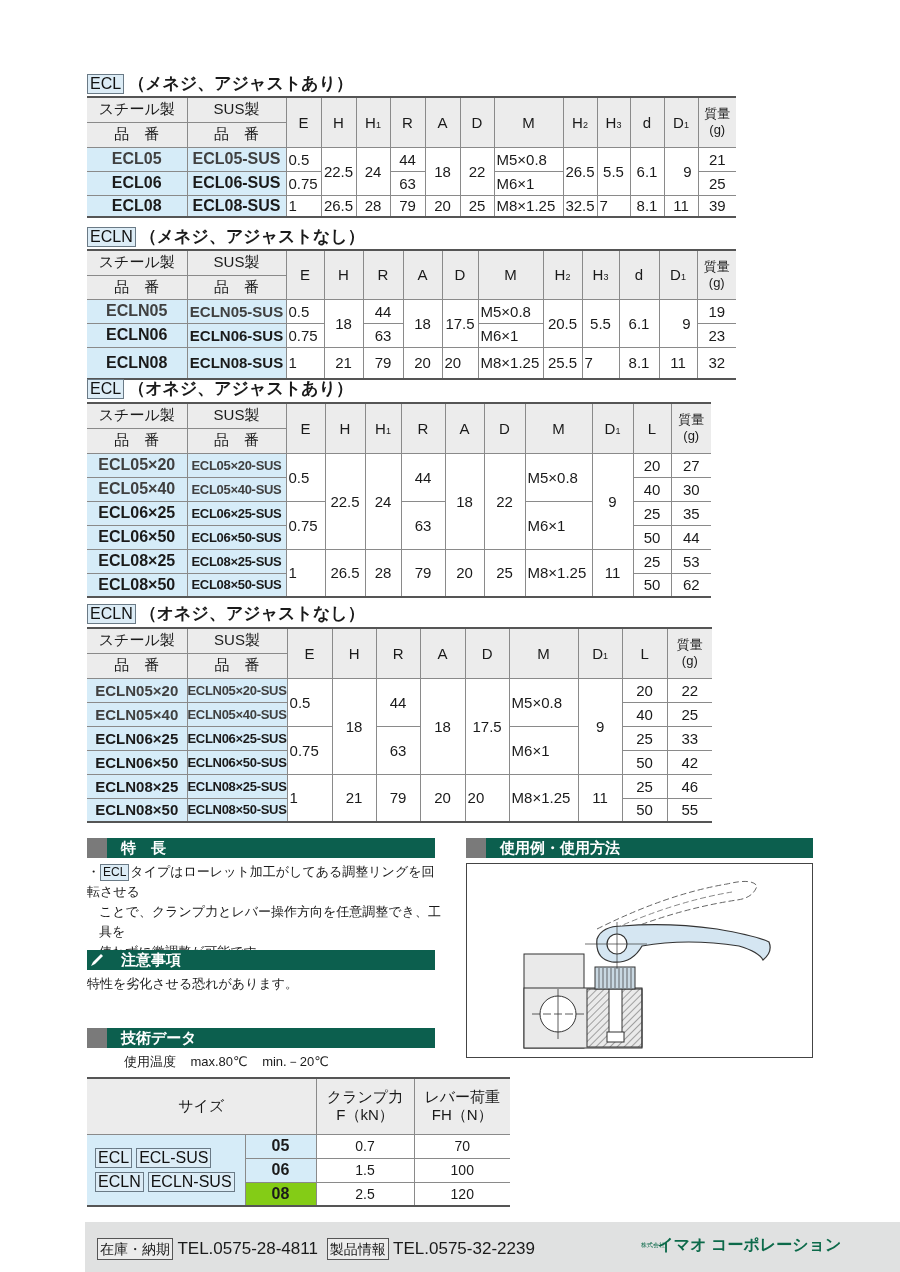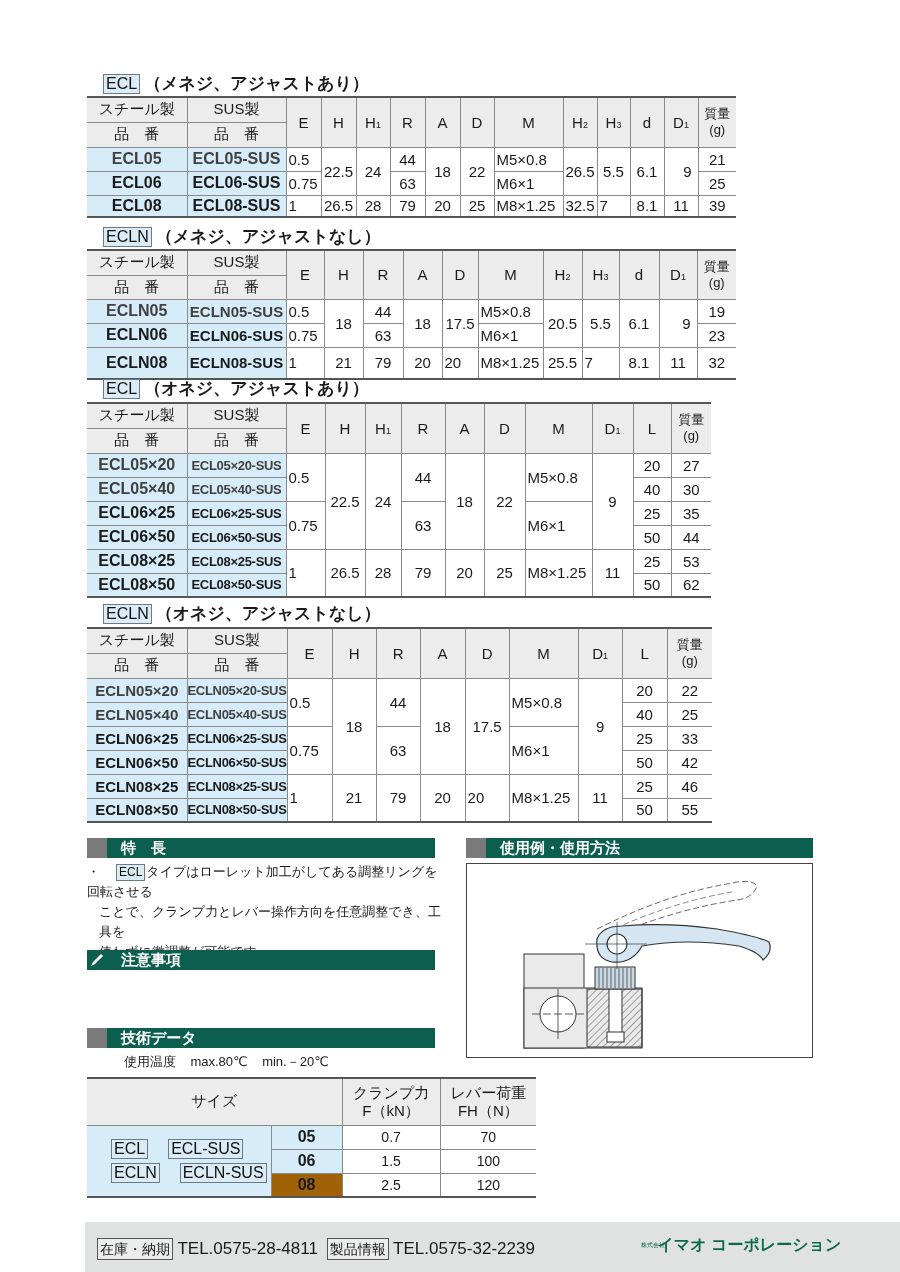--- a/index.html
+++ b/index.html
@@ -1,21 +1,21 @@
 <!DOCTYPE html>
 <html><head>
 <meta charset="utf-8">
 <style>
   html, body { margin:0; padding:0; background:#fff; }
   body { width:900px; height:1272px; position:relative; overflow:hidden;
          font-family:"Liberation Sans","DejaVu Sans",sans-serif; color:#1a1a1a; }
   .abs { position:absolute; }
   .sec-title { position:absolute; left:87px; font-size:17px; font-weight:bold; height:22px; line-height:22px; white-space:nowrap; }
   .tag { display:inline-block; border:1px solid #6a7a86; background:#dcecf6; font-weight:normal;
-         padding:0 2px; line-height:18px; font-size:16px; margin-right:4px; color:#111;margin-left:16px; }
+         padding:0 2px; line-height:18px; font-size:16px; margin-right:4px; color:#111; }
   table.spec { position:absolute; left:87px; border-collapse:collapse; table-layout:fixed;
                border-top:2px solid #555; border-bottom:2px solid #555; font-size:15px; }
   table.spec td, table.spec th { border:1px solid #8a8a8a; padding:0; text-align:center; vertical-align:middle;
                overflow:hidden; white-space:nowrap; }
   table.spec tr > *:first-child { border-left:none; }
   table.spec tr > *:last-child { border-right:none; }
   table.spec th { background:#ececec; font-weight:normal; font-size:15px; }
   table.spec td.pn { background:#d6ecf8; font-weight:bold; font-size:16px; }
   table.spec td.pn.sm { font-size:13px; letter-spacing:-0.3px; }
   table.spec td.pink { color:#404040; }
@@ -390,59 +390,60 @@
   <div style="padding-left:12px">使わずに微調整が可能です。</div>
 </div>
 
 <div class="gh" style="left:87px;top:950px;width:348px;border-left:none;padding-left:34px;">
   <svg style="position:absolute;left:2px;top:2px" width="16" height="16" viewBox="0 0 16 16">
     <path d="M2 14 L4 10 L12 2 L14 4 L6 12 Z" fill="#fff"></path>
   </svg>
   <span>注意事項</span>
 </div>
 <div class="txt" style="left:87px;top:974px;width:360px;">
+  <div>特性を劣化させる恐れがあります。</div>
 </div>
 
 <div class="gh" style="left:87px;top:1028px;width:348px;">
   <span>技術データ</span>
 </div>
 <div class="txt" style="left:87px;top:1052px;width:360px;margin-left:37px;">
   <span>使用温度</span>&nbsp;&nbsp;&nbsp;
   <span>max.80℃</span>&nbsp;&nbsp;&nbsp;
   <span>min.－20℃</span>
 </div>
 <table class="spec" style="top:1077px;left:87px;font-size:14px;">
   <colgroup>
       <col style="width:158px">
       <col style="width:71px">
       <col style="width:98px">
       <col style="width:96px">
     </colgroup>
   <tbody>
-      <tr style="height:47px">
+      <tr style="height:56px">
     <th colspan="2" style="background:#ececec">サイズ</th>
     <th style="line-height:18px"><span>クランプ力</span><br><span>F（kN）</span></th>
     <th style="line-height:18px"><span>レバー荷重</span><br><span>FH（N）</span></th>
   </tr>
   <tr style="height:24px">
     <td rowspan="3" style="background:#d6ecf8;text-align:left;padding-left:8px;line-height:24px">
       <span class="tag">ECL</span><span class="tag">ECL-SUS</span><br>
       <span class="tag">ECLN</span><span class="tag">ECLN-SUS</span>
     </td>
     <td style="background:#d6ecf8;font-weight:bold;font-size:16px">05</td>
     <td>0.7</td>
     <td>70</td>
   </tr>
   <tr style="height:24px">
     <td style="background:#d6ecf8;font-weight:bold;font-size:16px">06</td>
     <td>1.5</td>
     <td>100</td>
   </tr>
   <tr style="height:24px">
-    <td style="background:#a16207;font-weight:bold;font-size:16px">08</td>
+    <td style="background:#84cc16;font-weight:bold;font-size:16px">08</td>
     <td>2.5</td>
     <td>120</td>
   </tr>
 </tbody>
   </table>
 
 <div class="gh" style="left:466px;top:838px;width:347px;">
   <span>使用例・使用方法</span>
 </div>
 <div class="abs" style="left:466px;top:863px;width:345px;height:193px;border:1.5px solid #444;background:#fff;">

